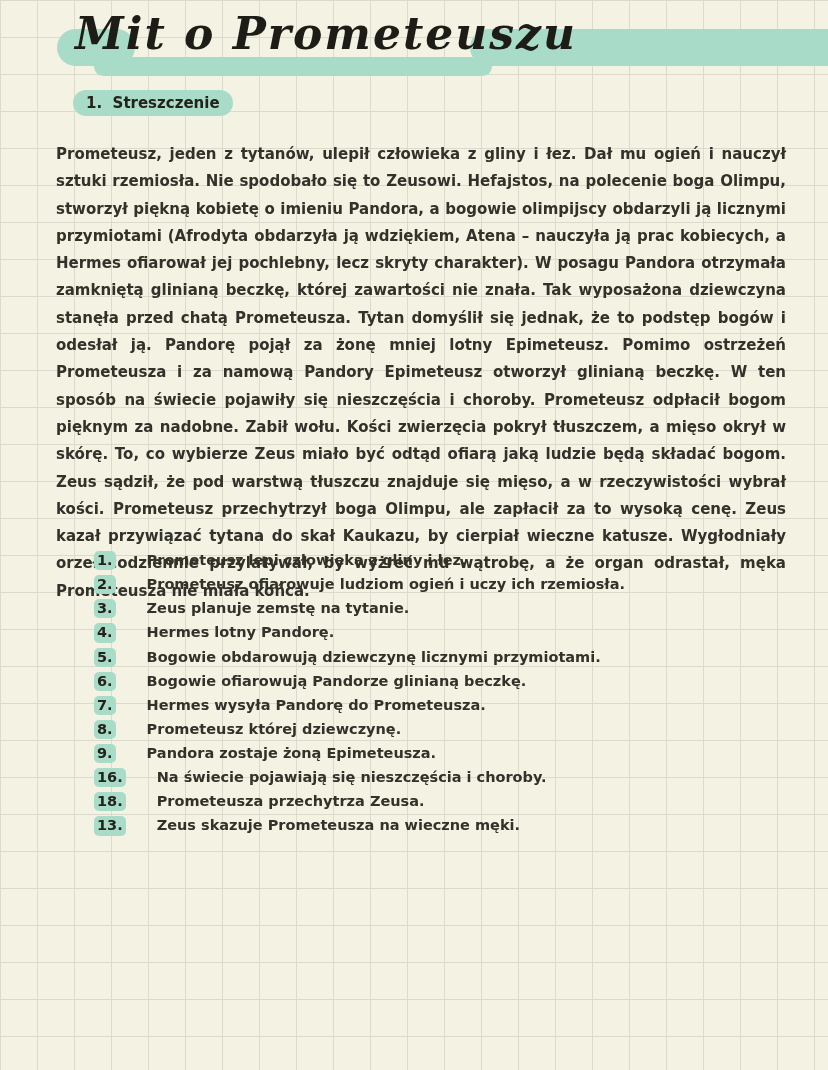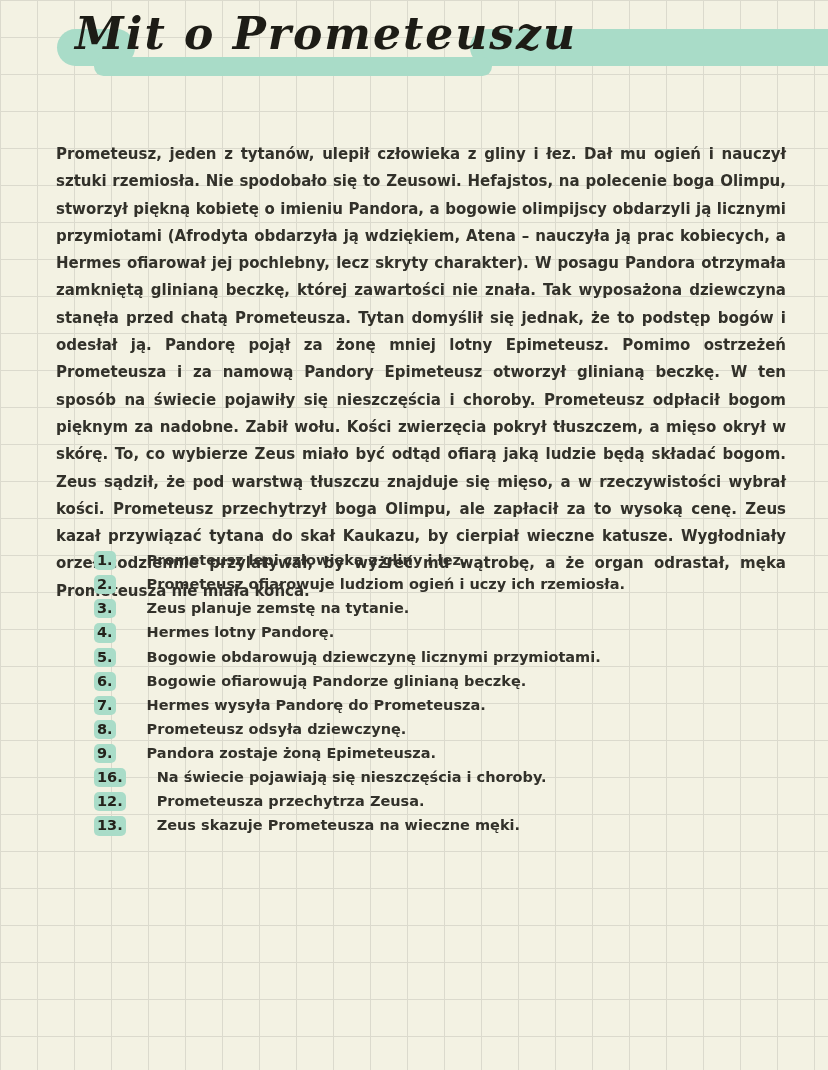--- a/index.html
+++ b/index.html
@@ -86,20 +86,21 @@
 
 <div class="page">
 
   <div class="title-area">
     <div class="hl-bar hl-left"></div>
     <div class="hl-bar hl-right"></div>
     <div class="hl-bar hl-under"></div>
     <h1 class="title">Mit o Prometeuszu</h1>
   </div>
 
+  <div class="heading heading-1">1.  Streszczenie</div>
 
   <p class="para">Prometeusz, jeden z tytanów, ulepił człowieka z gliny i łez. Dał mu ogień i nauczył sztuki rzemiosła. Nie spodobało się to Zeusowi. Hefajstos, na polecenie boga Olimpu, stworzył piękną kobietę o imieniu Pandora, a bogowie olimpijscy obdarzyli ją licznymi przymiotami (Afrodyta obdarzyła ją wdziękiem, Atena – nauczyła ją prac kobiecych, a Hermes ofiarował jej pochlebny, lecz skryty charakter). W posagu Pandora otrzymała zamkniętą glinianą beczkę, której zawartości nie znała. Tak wyposażona dziewczyna stanęła przed chatą Prometeusza. Tytan domyślił się jednak, że to podstęp bogów i odesłał ją. Pandorę pojął za żonę mniej lotny Epimeteusz. Pomimo ostrzeżeń Prometeusza i za namową Pandory Epimeteusz otworzył glinianą beczkę. W ten sposób na świecie pojawiły się nieszczęścia i choroby. Prometeusz odpłacił bogom pięknym za nadobne. Zabił wołu. Kości zwierzęcia pokrył tłuszczem, a mięso okrył w skórę. To, co wybierze Zeus miało być odtąd ofiarą jaką ludzie będą składać bogom. Zeus sądził, że pod warstwą tłuszczu znajduje się mięso, a w rzeczywistości wybrał kości. Prometeusz przechytrzył boga Olimpu, ale zapłacił za to wysoką cenę. Zeus kazał przywiązać tytana do skał Kaukazu, by cierpiał wieczne katusze. Wygłodniały orzeł codziennie przylatywał, by wyżreć mu wątrobę, a że organ odrastał, męka Prometeusza nie miała końca.</p>
 
 
   <ol class="events">
     <li class="event">
       <span class="num">1.</span>
       <span class="txt">Prometeusz lepi człowieka z gliny i łez.</span>
     </li>
     <li class="event">
@@ -121,32 +122,32 @@
     <li class="event">
       <span class="num">6.</span>
       <span class="txt">Bogowie ofiarowują Pandorze glinianą beczkę.</span>
     </li>
     <li class="event">
       <span class="num">7.</span>
       <span class="txt">Hermes wysyła Pandorę do Prometeusza.</span>
     </li>
     <li class="event">
       <span class="num">8.</span>
-      <span class="txt">Prometeusz odsyła dziewczynę.</span>
+      <span class="txt">Prometeusz której dziewczynę.</span>
     </li>
     <li class="event">
       <span class="num">9.</span>
       <span class="txt">Pandora zostaje żoną Epimeteusza.</span>
     </li>
     <li class="event">
       <span class="num">16.</span>
       <span class="txt">Na świecie pojawiają się nieszczęścia i choroby.</span>
     </li>
     <li class="event">
-      <span class="num">12.</span>
+      <span class="num">18.</span>
       <span class="txt">Prometeusza przechytrza Zeusa.</span>
     </li>
     <li class="event">
       <span class="num">13.</span>
       <span class="txt">Zeus skazuje Prometeusza na wieczne męki.</span>
     </li>
   </ol>
 
 </div>
 

